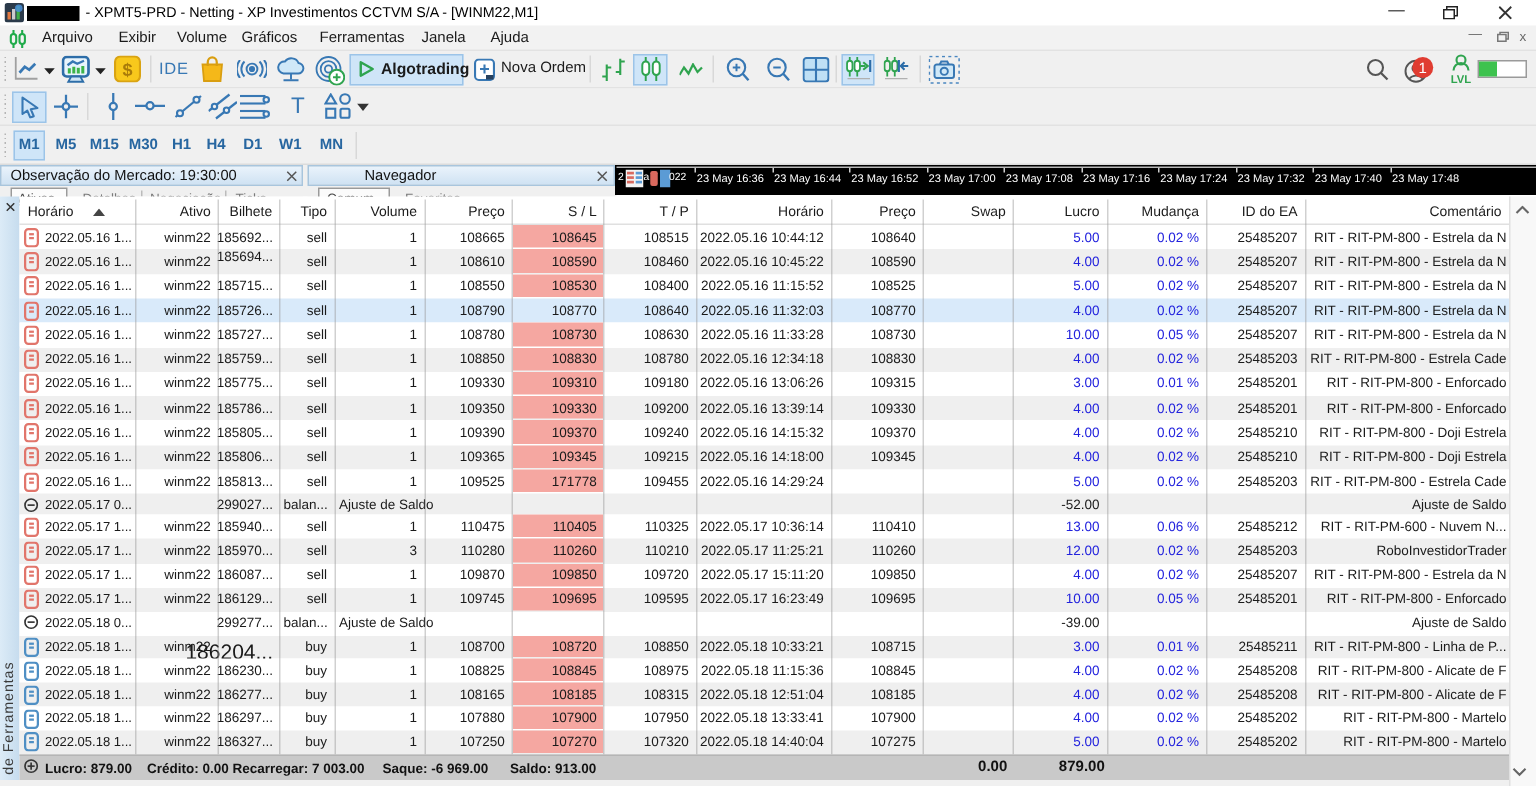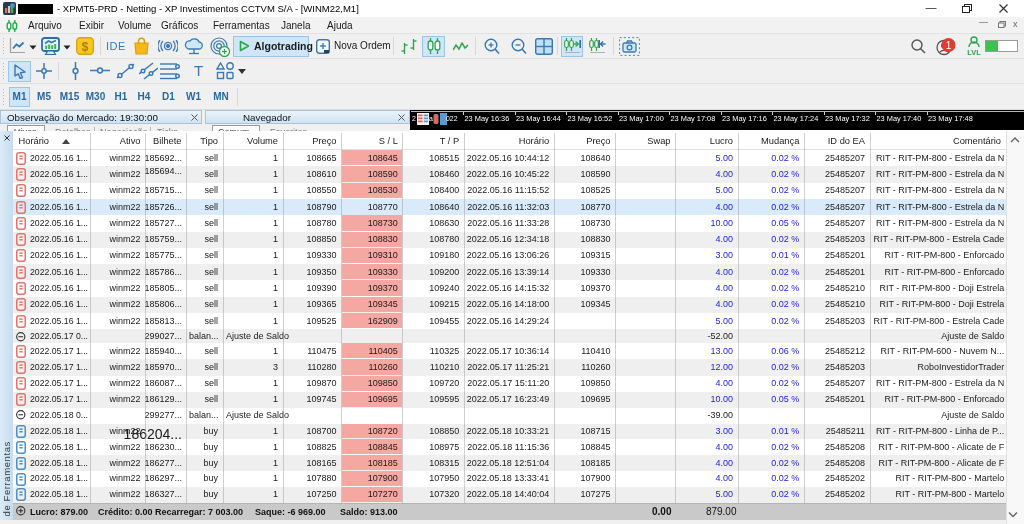--- a/index.html
+++ b/index.html
@@ -574,21 +574,21 @@
 <rect x="3.4" y="3.4" width="3.2" height="1.5" fill="#e1756b"></rect>
 <rect x="3.4" y="6" width="3.2" height="1.5" fill="#e1756b"></rect>
 </svg>
 <span class="a" style="left:30px;top:315.6500000000001px;font-size:8.7px;color:#1a1a1a;white-space:nowrap;">2022.05.16 1...</span>
 <div class="a" style="left:341.8px;top:313.0px;width:60.2px;height:15.4px;background:#f5a7a1;"></div>
 <span class="a" style="right:883.5px;top:315.6500000000001px;font-size:9px;color:#1a1a1a;white-space:nowrap;">winm22</span>
 <span class="a" style="right:842.0px;top:315.6500000000001px;font-size:9px;color:#1a1a1a;white-space:nowrap;">185813...</span>
 <span class="a" style="right:806.0px;top:315.6500000000001px;font-size:9px;color:#1a1a1a;white-space:nowrap;">sell</span>
 <span class="a" style="right:746.0px;top:315.6500000000001px;font-size:9px;color:#1a1a1a;white-space:nowrap;">1</span>
 <span class="a" style="right:687.5px;top:315.6500000000001px;font-size:9px;color:#1a1a1a;white-space:nowrap;">109525</span>
-<span class="a" style="right:626.2px;top:315.6500000000001px;font-size:9px;color:#1a1a1a;white-space:nowrap;">162909</span>
+<span class="a" style="right:626.2px;top:315.6500000000001px;font-size:9px;color:#1a1a1a;white-space:nowrap;">171778</span>
 <span class="a" style="right:564.8px;top:315.6500000000001px;font-size:9px;color:#1a1a1a;white-space:nowrap;">109455</span>
 <span class="a" style="right:474.79999999999995px;top:315.6500000000001px;font-size:9px;color:#1a1a1a;white-space:nowrap;">2022.05.16 14:29:24</span>
 <span class="a" style="right:413.5px;top:315.6500000000001px;font-size:9px;color:#1a1a1a;white-space:nowrap;margin-top:30px;">109500</span>
 <span class="a" style="right:291.0px;top:315.6500000000001px;font-size:9px;color:#2222dd;white-space:nowrap;">5.00</span>
 <span class="a" style="right:224.70000000000005px;top:315.6500000000001px;font-size:9px;color:#2222dd;white-space:nowrap;">0.02 %</span>
 <span class="a" style="right:159.0px;top:315.6500000000001px;font-size:9px;color:#1a1a1a;white-space:nowrap;">25485203</span>
 <span class="a" style="right:19.700000000000045px;top:315.6500000000001px;font-size:9px;color:#1a1a1a;white-space:nowrap;">RIT - RIT-PM-800 - Estrela Cade</span>
 <div class="a" style="left:13.0px;top:329.3000000000001px;width:993.0px;height:13.9px;background:#efefef;"></div>
 <svg class="a" style="left:16px;top:331.7000000000001px" width="10" height="10" viewBox="0 0 10 10">
 <circle cx="4.75" cy="4.75" r="4.1" fill="none" stroke="#333" stroke-width="1.1"></circle>
@@ -819,20 +819,20 @@
 <circle cx="4.75" cy="4.75" r="4.1" fill="none" stroke="#333" stroke-width="1.1"></circle>
 <line x1="2.4" y1="4.75" x2="7.1" y2="4.75" stroke="#333" stroke-width="1.1"></line>
     <line x1="4.75" y1="2.4" x2="4.75" y2="7.1" stroke="#333" stroke-width="1.1"></line>
 </svg>
 <span class="a" style="left:30px;top:506.60000000000014px;font-size:9px;font-weight:bold;color:#111;white-space:nowrap;">Lucro: 879.00</span>
 <span class="a" style="left:98px;top:506.60000000000014px;font-size:9px;font-weight:bold;color:#111;white-space:nowrap;">Crédito: 0.00</span>
 <span class="a" style="left:155px;top:506.60000000000014px;font-size:9px;font-weight:bold;color:#111;white-space:nowrap;">Recarregar: 7 003.00</span>
 <span class="a" style="left:255px;top:506.60000000000014px;font-size:9px;font-weight:bold;color:#111;white-space:nowrap;">Saque: -6 969.00</span>
 <span class="a" style="left:340px;top:506.60000000000014px;font-size:9px;font-weight:bold;color:#111;white-space:nowrap;">Saldo: 913.00</span>
 <span class="a" style="right:352.5px;top:506.10000000000014px;font-size:10px;font-weight:bold;color:#111;">0.00</span>
-<span class="a" style="right:287.5px;top:506.10000000000014px;font-size:10px;font-weight:normal;color:#111;">879.00</span>
+<span class="a" style="right:287.5px;top:506.10000000000014px;font-size:10px;font-weight:bold;color:#111;">879.00</span>
 <div class="a" style="left:0;top:520.1000000000001px;width:1024px;height:3.8999999999998636px;background:#f0f0f0;"></div>
 <div class="a" style="left:1006px;top:131px;width:18px;height:393px;background:#f8f8f8;border-left:1px solid #e0e0e0;"></div>
 <svg class="a" style="left:1010px;top:137px" width="10" height="6" viewBox="0 0 10 6">
     <path d="M1,5 L5,1 L9,5" fill="none" stroke="#666" stroke-width="1.4"></path>
   </svg>
 <svg class="a" style="left:1008px;top:511px" width="10" height="7" viewBox="0 0 10 7">
     <path d="M1,1.5 L5,5.5 L9,1.5" fill="none" stroke="#666" stroke-width="1.4"></path>
   </svg>
 </body></html>

